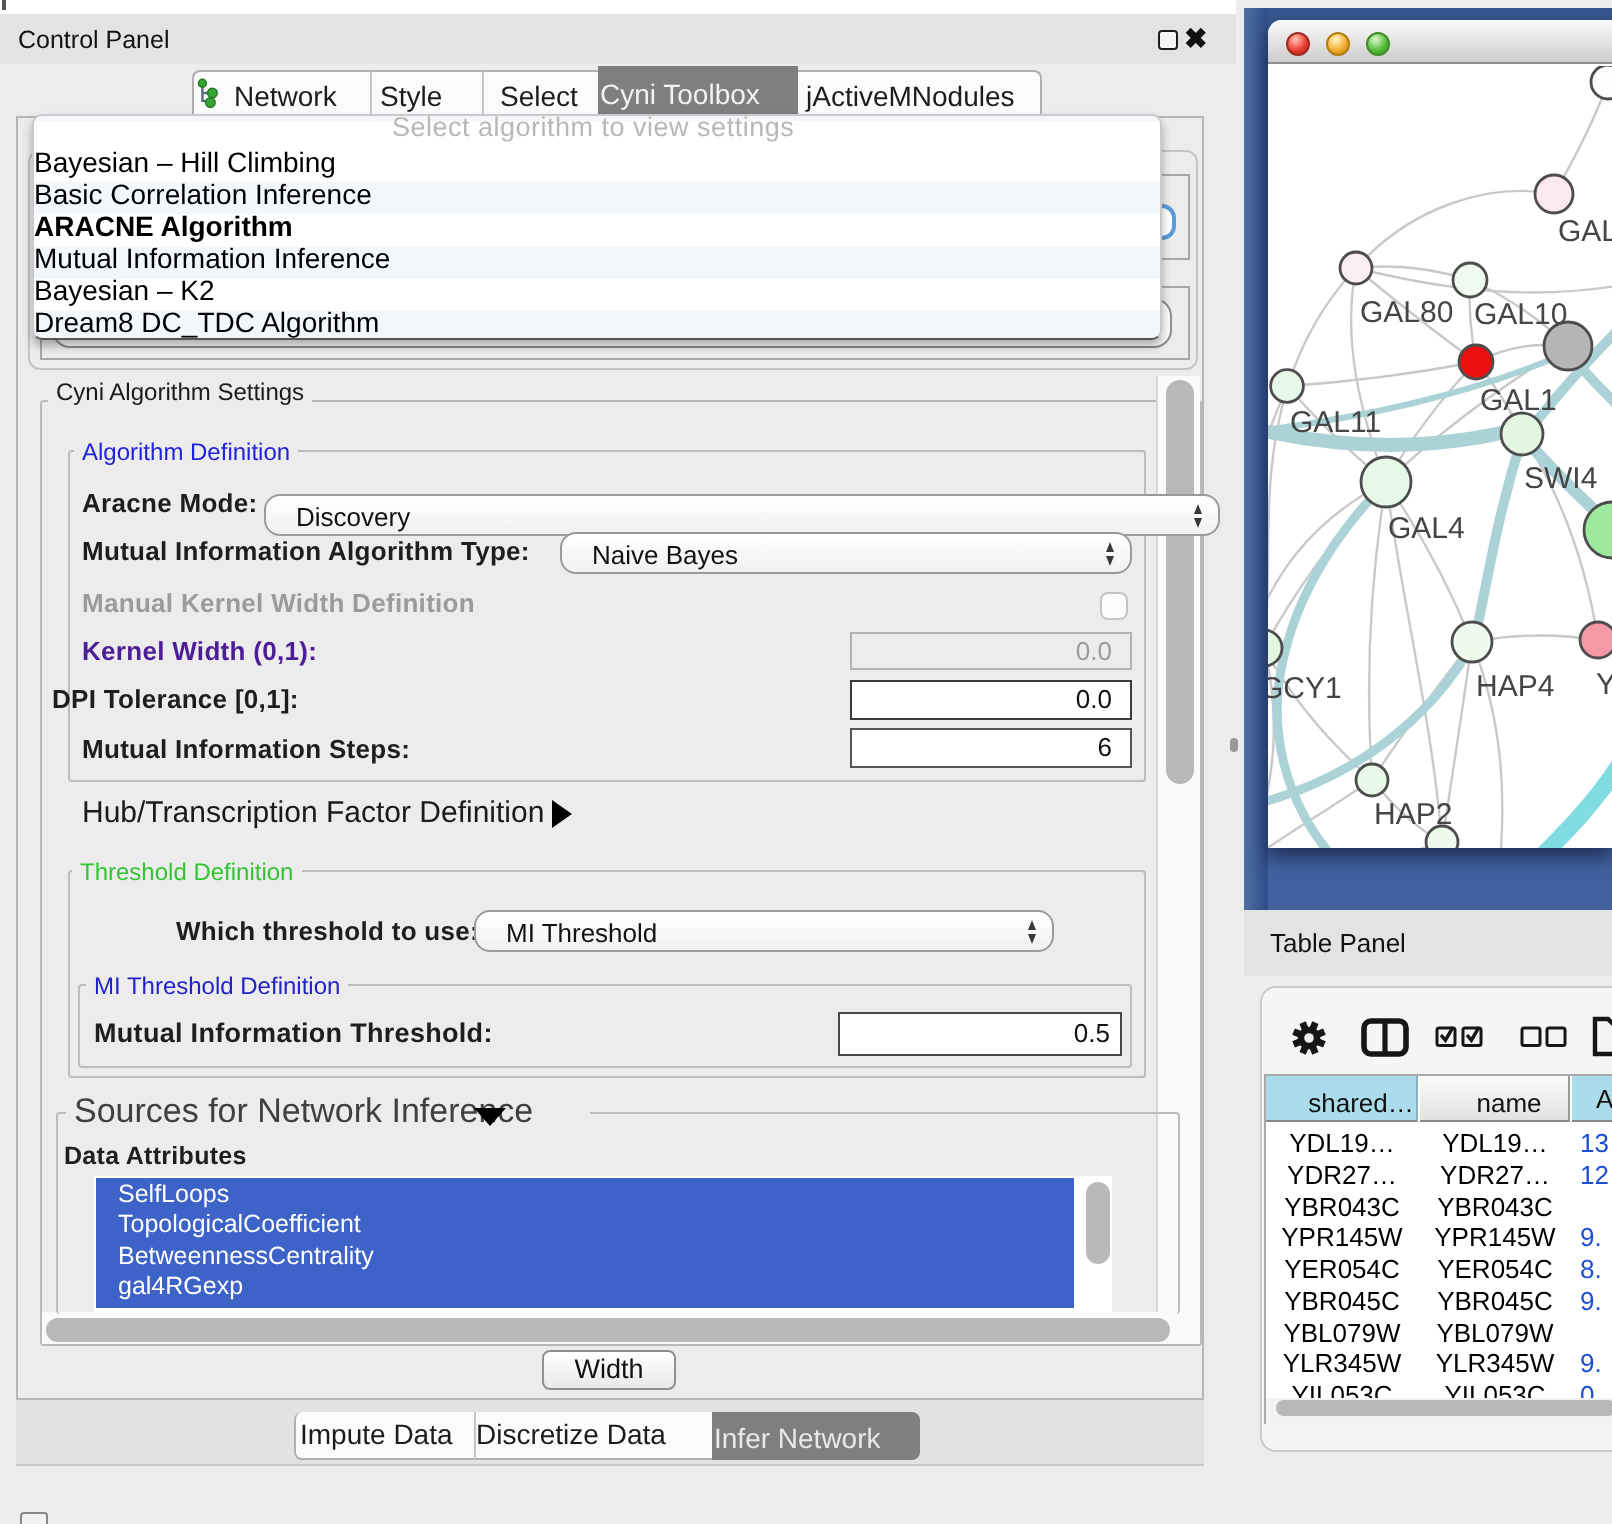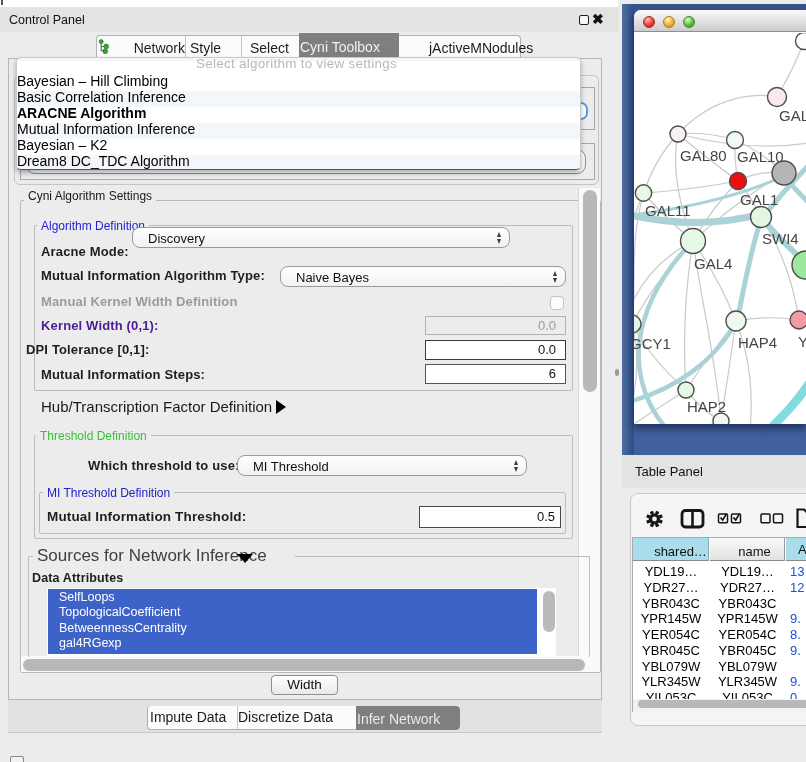--- a/index.html
+++ b/index.html
@@ -24,51 +24,51 @@
 <div class="a" style="left:1px;top:0;width:2px;height:5px;background:#555"></div>
 
 <div class="a" style="left:0;top:7px;width:618px;height:25px;background:#e3e3e1"></div>
 <div class="txt" style="left:9px;top:12.5px;font-size:12.5px;color:#111">Control Panel</div>
 <div class="a" style="left:579px;top:15px;width:9.5px;height:9.5px;border:1.6px solid #1d1d1d;border-radius:2px;background:#f5f5f5"></div>
 <div class="txt" style="left:592px;top:11px;font-size:14px;font-weight:bold;color:#111">✖</div>
 
 <div class="a" style="left:8px;top:58px;width:594px;height:642px;border:1px solid #b6b6b6;background:#ececec"></div>
 <div class="a" style="left:8px;top:700px;width:594px;height:33px;background:#e2e2e0;border-bottom:1px solid #c6c6c6"></div>
 
-<div class="tab" style="left:96px;top:35px;width:90px;height:24px;border-bottom:none;border-radius:4px 0 0 0;line-height:24px;text-align:right;padding-left:20px">Network</div>
+<div class="tab" style="left:96px;top:35px;width:90px;height:24px;border-bottom:none;border-radius:4px 0 0 0;line-height:24px;text-align:left;padding-left:20px">Network</div>
 <svg class="a" style="left:98px;top:39px" width="13" height="15" viewBox="0 0 13 15">
     <path d="M3.2 3 V12 M3.2 7.5 H7 M3.2 11.5 H6" stroke="#5a6b7a" stroke-width="1.2" fill="none"></path>
     <circle cx="3.2" cy="2.6" r="2" fill="#35a435" stroke="#1f7a1f" stroke-width="0.7"></circle>
     <circle cx="8.2" cy="7.5" r="2.4" fill="#35a435" stroke="#1f7a1f" stroke-width="0.7"></circle>
     <circle cx="7.2" cy="12.3" r="2.4" fill="#35a435" stroke="#1f7a1f" stroke-width="0.7"></circle>
   </svg>
 <div class="tab" style="left:185px;top:35px;width:57px;height:24px;border-bottom:none;border-left:1px solid #c6c6c6;line-height:24px;padding-left:4px">Style</div>
 <div class="tab" style="left:241px;top:35px;width:59px;height:24px;border-bottom:none;border-left:1px solid #c6c6c6;line-height:24px;padding-left:8px">Select</div>
 <div class="tab seltab" style="left:299px;top:33px;width:100px;height:26px;line-height:26px">Cyni Toolbox</div>
-<div class="tab" style="left:399px;top:35px;width:122px;height:24px;border-bottom:none;border-left:none;border-radius:0 4px 0 0;line-height:24px;text-align:left;padding-left:30px">jActiveMNodules</div>
+<div class="tab" style="left:399px;top:35px;width:122px;height:24px;border-bottom:none;border-left:none;border-radius:0 4px 0 0;line-height:24px;text-align:left;padding-left:4px">jActiveMNodules</div>
 
 <div class="a" style="left:14px;top:75px;width:585px;height:110px;border:1px solid #c4c4c4;border-radius:6px"></div>
 <div class="a" style="left:20px;top:87px;width:575px;height:43px;border:1px solid #a8a8a8"></div>
 <div class="a" style="left:560px;top:102px;width:28px;height:18px;border:2.5px solid #5b9bd8;border-radius:7px;background:#fff"></div>
 <div class="a" style="left:20px;top:143px;width:575px;height:37px;border:1px solid #a8a8a8"></div>
 <div class="a" style="left:26px;top:149px;width:560px;height:25px;border:1.5px solid #8e8e8e;border-radius:9px;background:#fbfbfb"></div>
 
 <div class="grp" style="left:20px;top:200px;width:581px;height:473px;border-color:#b9b9b9"></div>
 <div class="gt" style="left:24px;top:188.5px;color:#1a1a1a">Cyni Algorithm Settings</div>
 
 <div class="a" style="left:578px;top:188px;width:22px;height:468px;background:#fafafa;border-left:1px solid #d8d8d8"></div>
 <div class="a" style="left:583px;top:190px;width:14px;height:202px;background:#b8b8b8;border-radius:7px"></div>
 
 <div class="a" style="left:21px;top:656px;width:579px;height:16px;background:#fafafa"></div>
 <div class="a" style="left:23px;top:659px;width:562px;height:12px;background:#b8b8b8;border-radius:6px"></div>
 
 <div class="grp" style="left:34px;top:225px;width:539px;height:166px"></div>
 <div class="gt" style="left:37px;top:219px;color:#2222dd">Algorithm Definition</div>
 <div class="lbl" style="left:41px;top:244px">Aracne Mode:</div>
-<div class="combo" style="left:132px;top:227px;width:378px;height:20.5px">
+<div class="combo" style="left:132px;top:247px;width:478px;height:20.5px">
     <span class="t">Discovery</span>
     <span class="arr">
       <i class="au"></i>
       <i class="ad"></i>
     </span>
   </div>
 <div class="lbl" style="left:41px;top:268px">Mutual Information Algorithm Type:</div>
 <div class="combo" style="left:280px;top:266px;width:286px;height:20.5px">
     <span class="t">Naive Bayes</span>
     <span class="arr">

